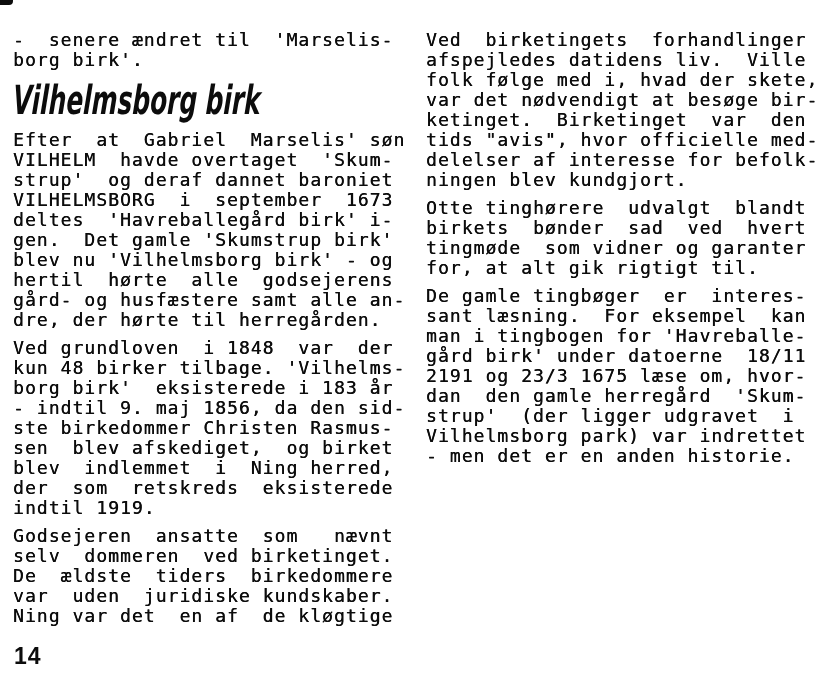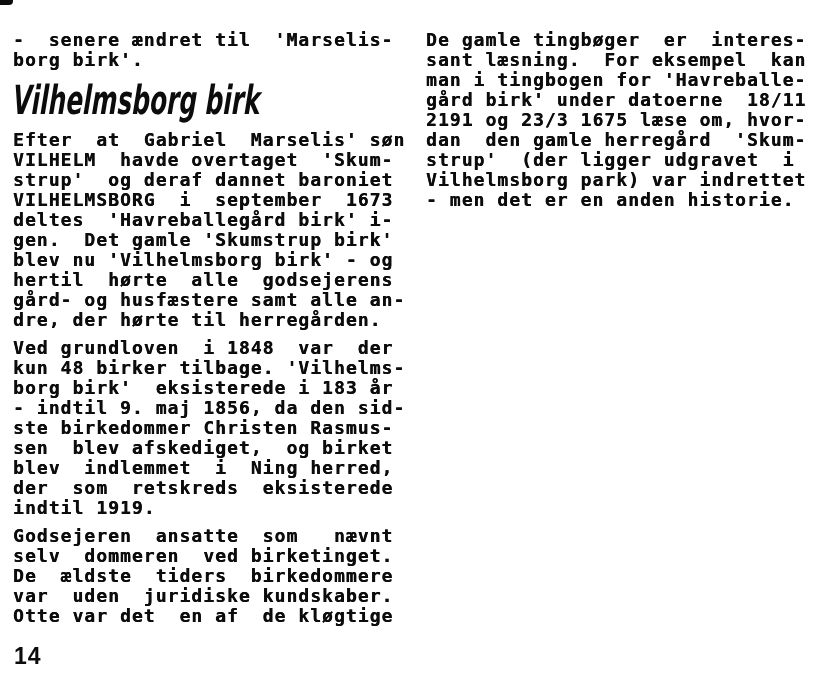--- a/index.html
+++ b/index.html
@@ -22,21 +22,21 @@
     display: flex;
     gap: 13px;
     box-sizing: border-box;
   }
   .col {
     width: 400px;
     flex: 0 0 400px;
   }
   p.mono {
     font-family: "DejaVu Sans Mono", monospace;
-    font-weight: 700;
+    font-weight: 400;
     font-size: 18px;
     line-height: 20px;
     letter-spacing: 1.05px;
     white-space: pre;
     margin: 0 0 8px 0;
     color: var(--ink, #0c0c0c);
     text-shadow: 0.3px 0 0 currentColor;
   }
   h1.heading {
     font-family: "DejaVu Sans", sans-serif;
@@ -95,23 +95,35 @@
 - indtil 9. maj 1856, da den sid-
 ste birkedommer Christen Rasmus-
 sen  blev afskediget,  og birket
 blev  indlemmet  i  Ning herred,
 der  som  retskreds  eksisterede
 indtil 1919.</p>
       <p class="mono">Godsejeren  ansatte  som   nævnt
 selv  dommeren  ved birketinget.
 De  ældste  tiders  birkedommere
 var  uden  juridiske kundskaber.
-Otte var det  en af  de kløgtige</p>
+Ning var det  en af  de kløgtige</p>
     </div>
   <div class="col">
+      <p class="mono">Ved  birketingets  forhandlinger
+afspejledes datidens liv.  Ville
+folk følge med i, hvad der skete,
+var det nødvendigt at besøge bir-
+ketinget.  Birketinget  var  den
+tids "avis", hvor officielle med-
+delelser af interesse for befolk-
+ningen blev kundgjort.</p>
+      <p class="mono">Otte tinghørere  udvalgt  blandt
+birkets  bønder  sad  ved  hvert
+tingmøde  som vidner og garanter
+for, at alt gik rigtigt til.</p>
       <p class="mono">De gamle tingbøger  er  interes-
 sant læsning.  For eksempel  kan
 man i tingbogen for 'Havreballe-
 gård birk' under datoerne  18/11
 2191 og 23/3 1675 læse om, hvor-
 dan  den gamle herregård  'Skum-
 strup'  (der ligger udgravet  i
 Vilhelmsborg park) var indrettet
 - men det er en anden historie.</p>
     </div>

